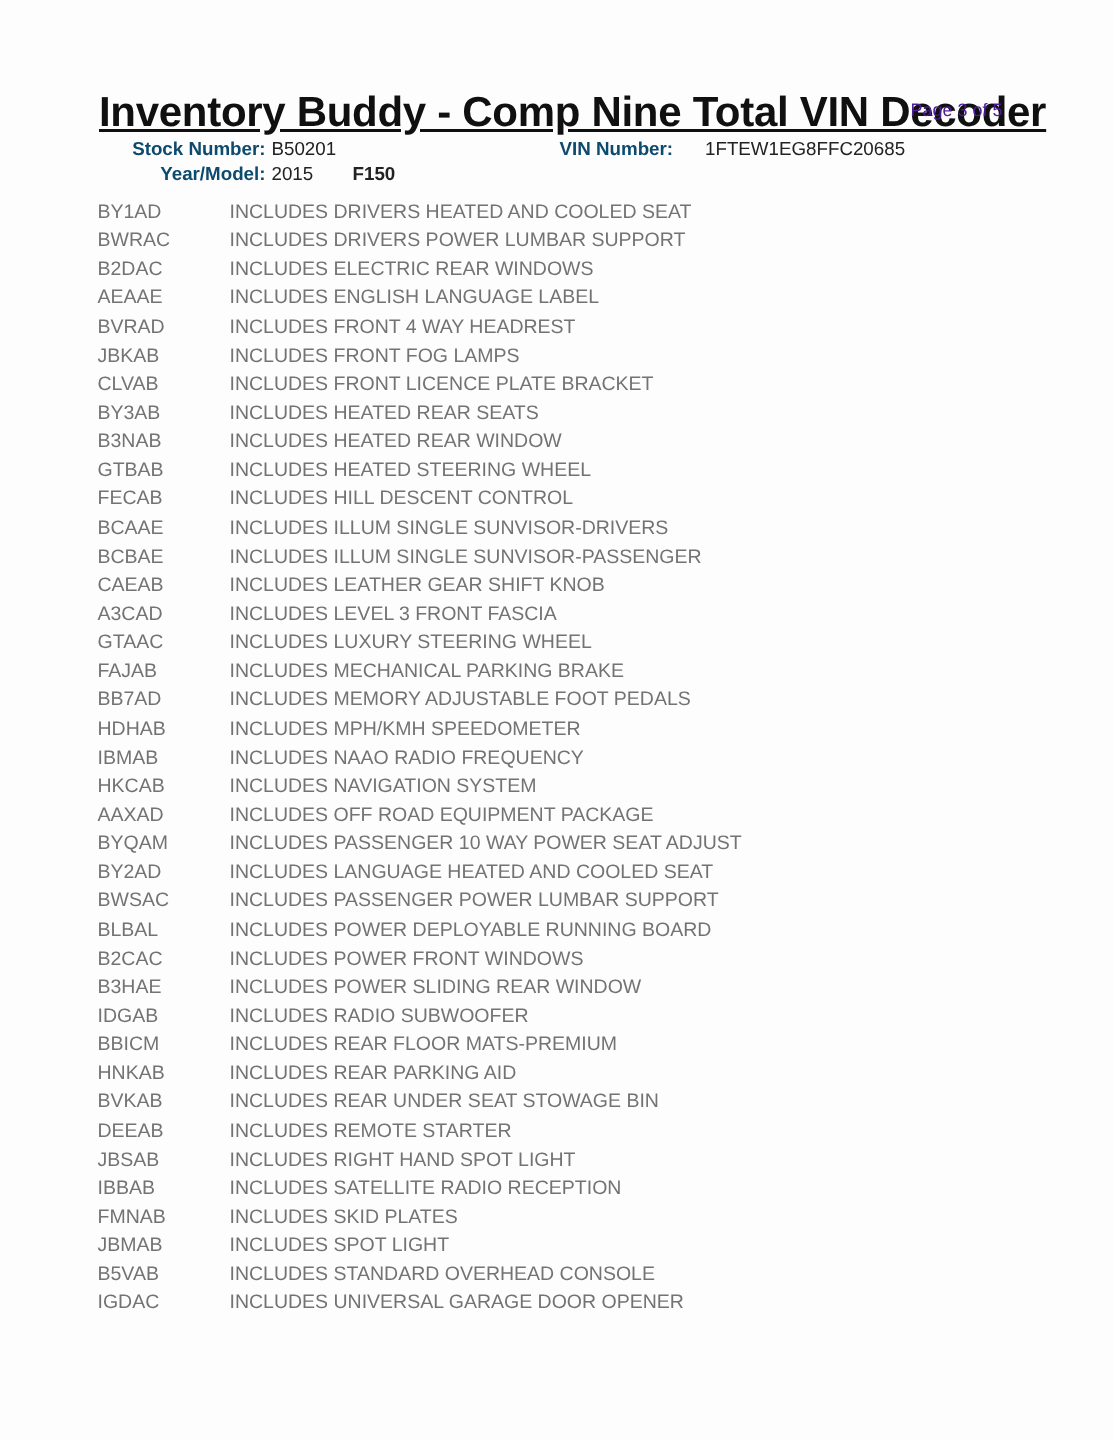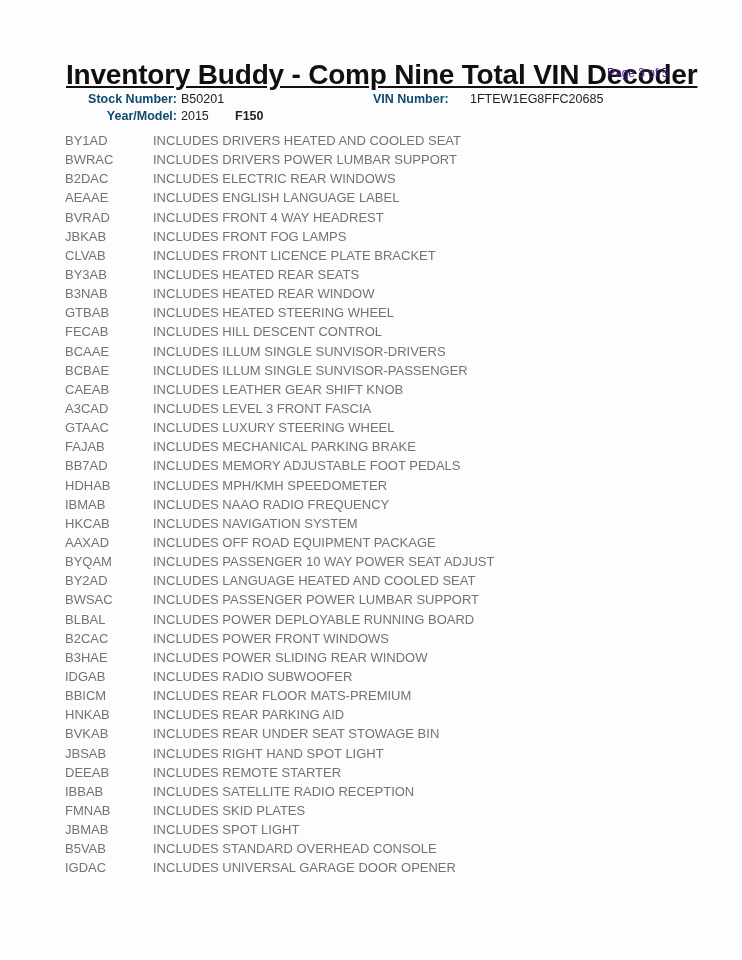--- a/index.html
+++ b/index.html
@@ -253,30 +253,30 @@
       <div class="option-code">HNKAB</div>
       <div class="option-desc">INCLUDES REAR PARKING AID</div>
     </div>
 
     <div class="option-row">
       <div class="option-code">BVKAB</div>
       <div class="option-desc">INCLUDES REAR UNDER SEAT STOWAGE BIN</div>
     </div>
 
     <div class="option-row">
+      <div class="option-code">DEEAB</div>
+      <div class="option-desc">INCLUDES REMOTE STARTER</div>
+    </div>
+
+    <div class="option-row">
       <div class="option-code">JBSAB</div>
       <div class="option-desc">INCLUDES RIGHT HAND SPOT LIGHT</div>
     </div>
 
     <div class="option-row">
-      <div class="option-code">DEEAB</div>
-      <div class="option-desc">INCLUDES REMOTE STARTER</div>
-    </div>
-
-    <div class="option-row">
       <div class="option-code">IBBAB</div>
       <div class="option-desc">INCLUDES SATELLITE RADIO RECEPTION</div>
     </div>
 
     <div class="option-row">
       <div class="option-code">FMNAB</div>
       <div class="option-desc">INCLUDES SKID PLATES</div>
     </div>
 
     <div class="option-row">

